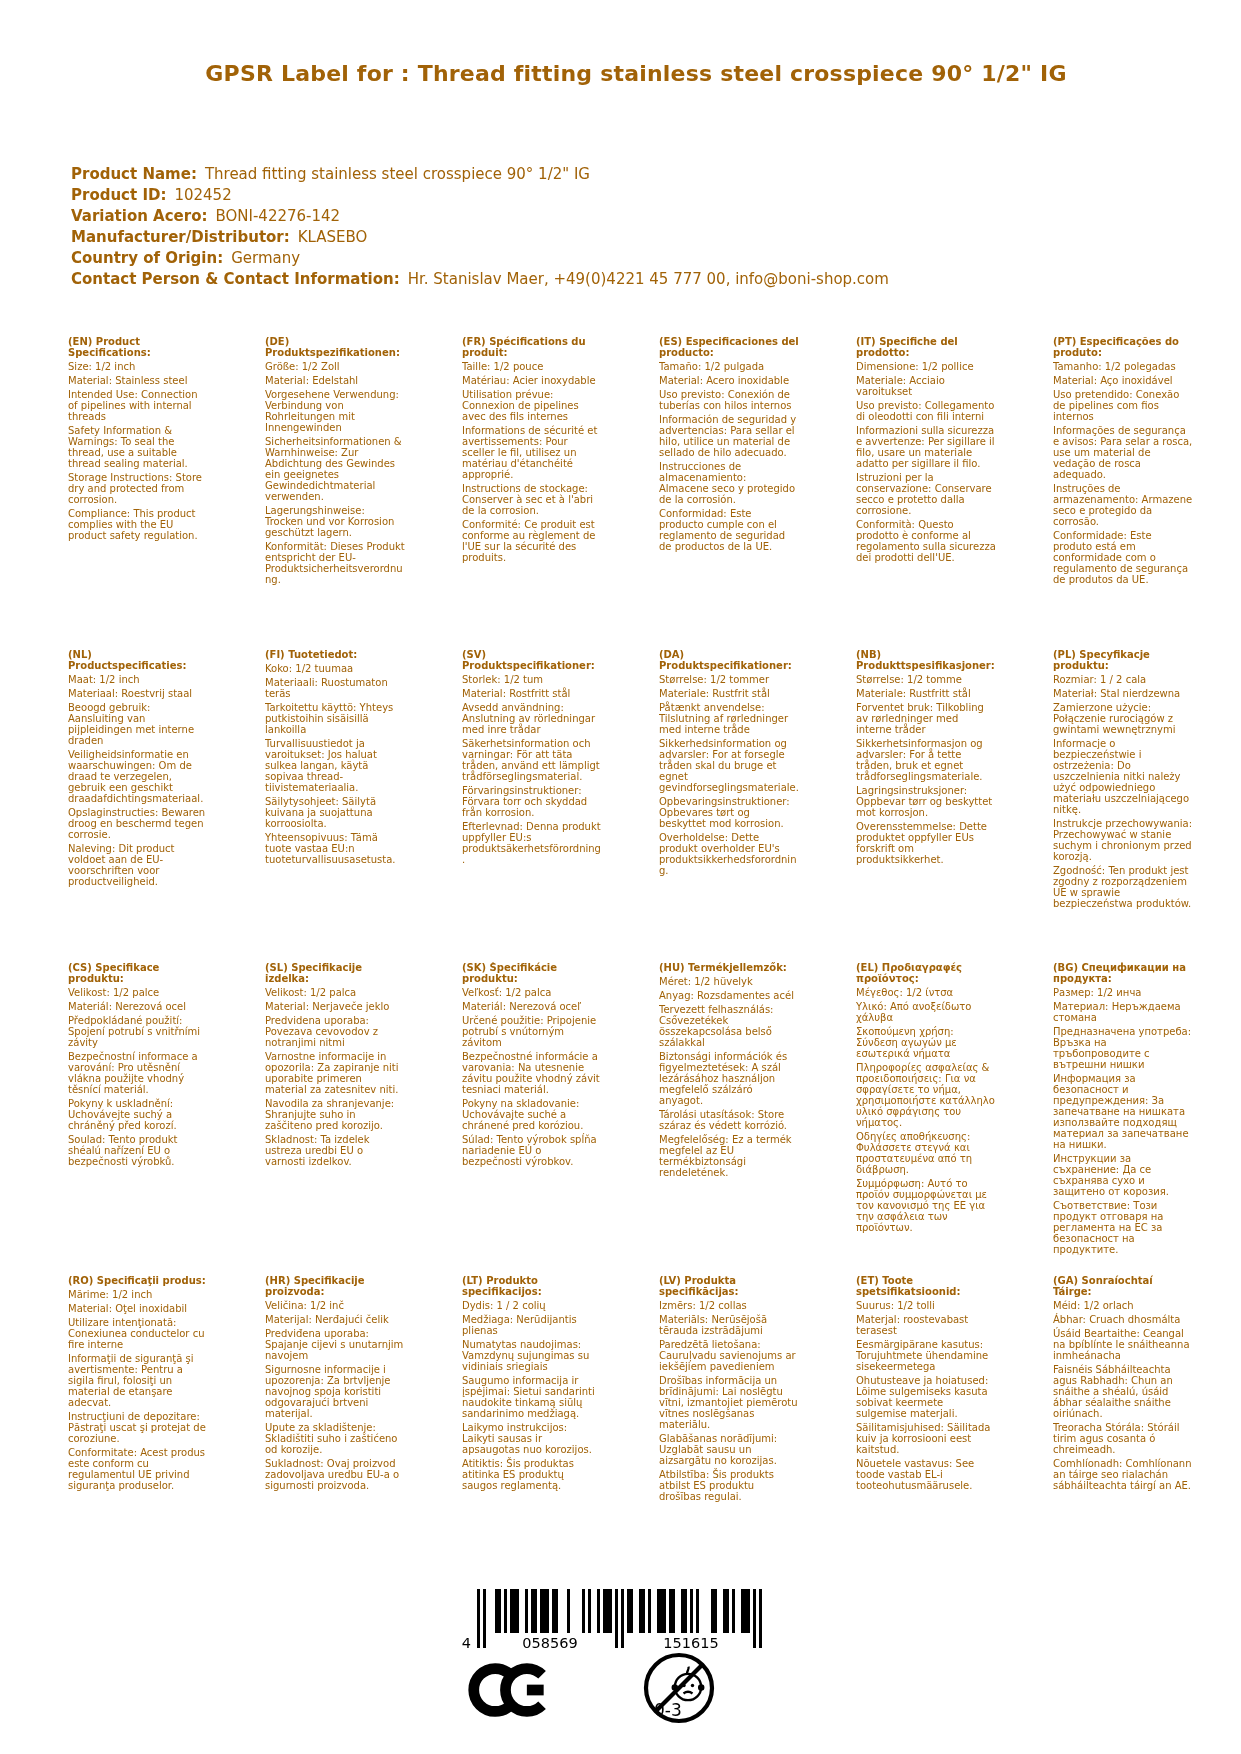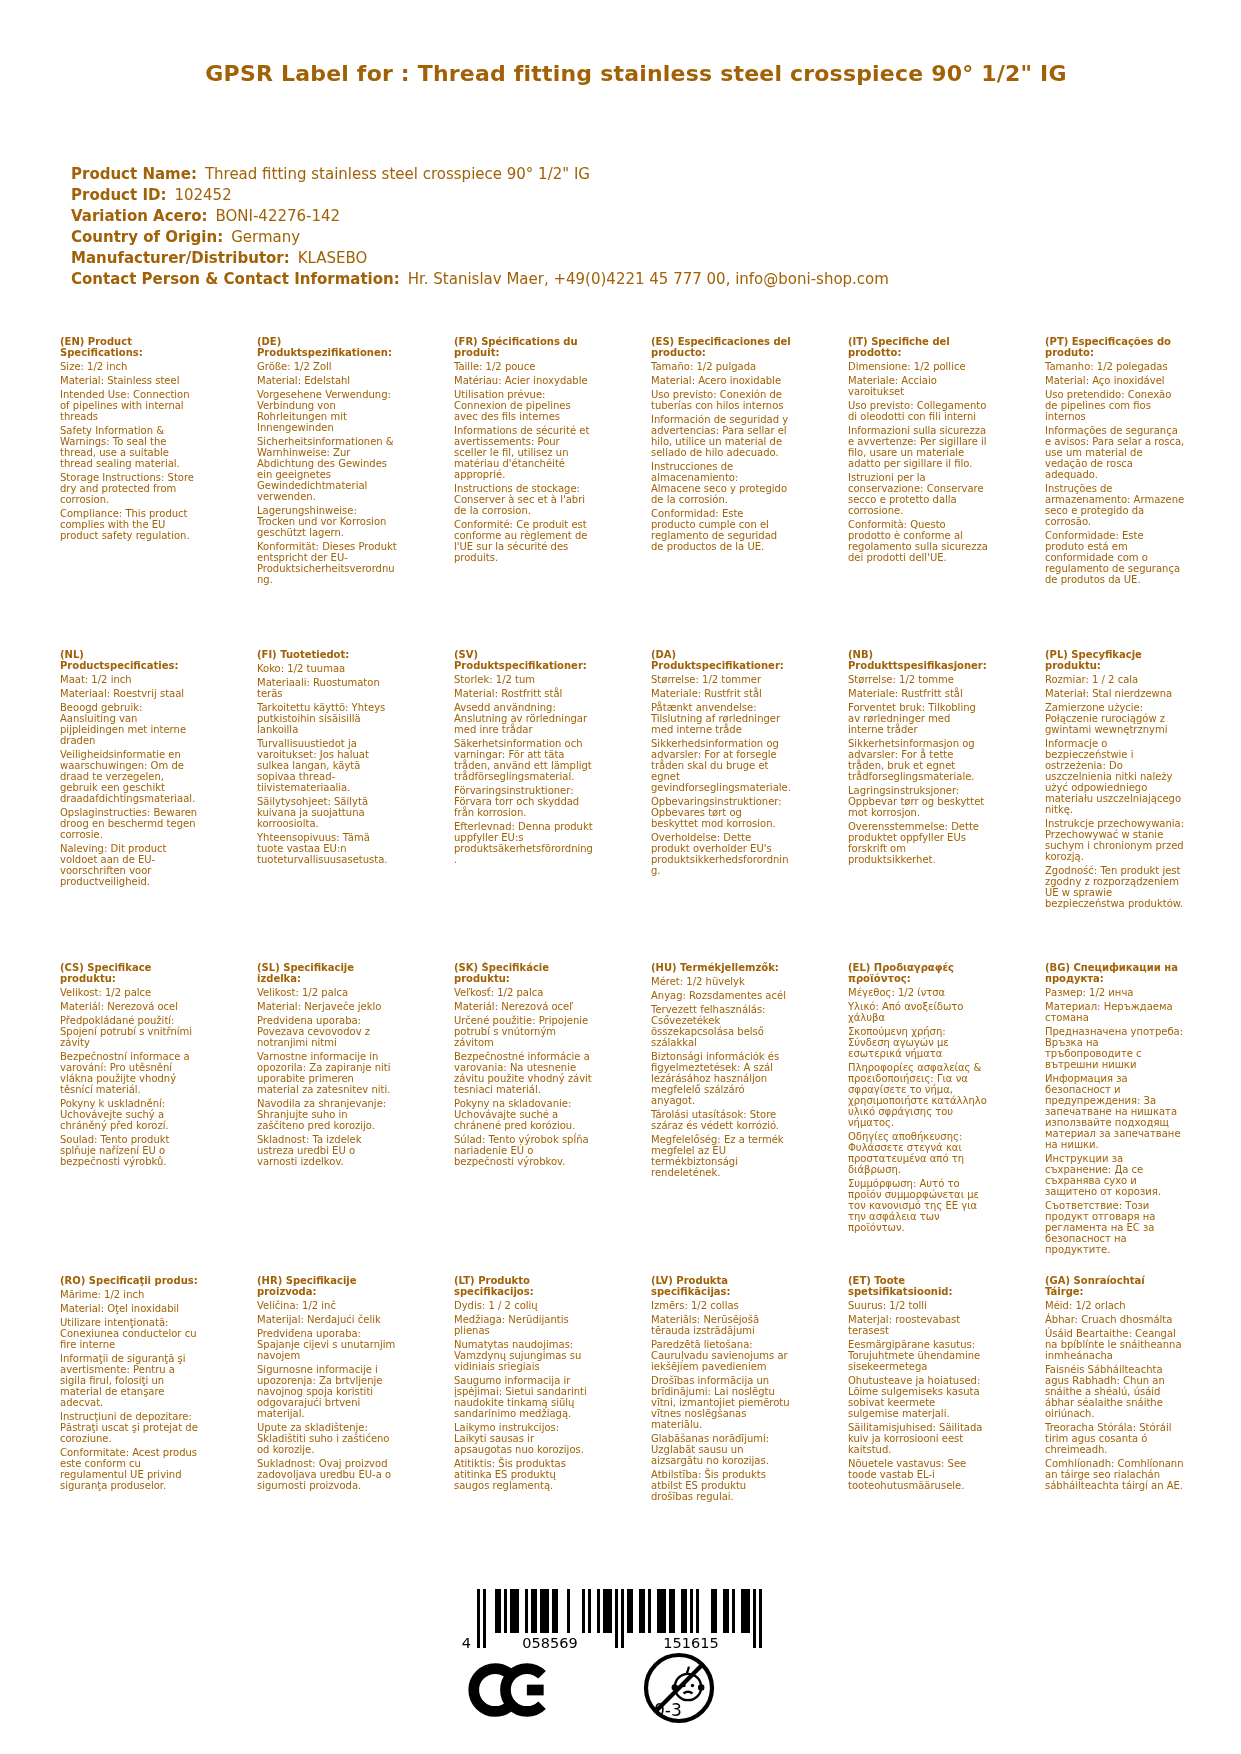--- a/index.html
+++ b/index.html
@@ -9,21 +9,21 @@
   }
   .title {
     position:absolute; top:57px; left:155px; width:930px; text-align:center;
     font-size:22px; font-weight:bold; line-height:34px; letter-spacing:0.2px;
   }
   .product-info {
     position:absolute; top:164px; left:55px; font-size:15px; line-height:21px;
   }
   .info-label { font-weight:bold; margin-right:8px;text-align:center; }
   .spec-grid {
-    position:absolute; top:336px; left:44px;
+    position:absolute; top:336px; left:52px;
     display:grid; grid-template-columns:repeat(6,140px); column-gap:57px;
     grid-auto-rows:313px; font-size:10px; line-height:11px;
   }
   .spec-block { overflow:hidden; overflow-wrap:break-word; }
   .spec-heading { font-weight:bold; margin:0 0 3px 0; }
   .spec-para { margin:0 0 3px 0; }
   .barcode { position:absolute; left:437px; top:1589px; }
   .barcode rect { fill:#000; }
   .barcode text { font-family:"DejaVu Sans", sans-serif; font-size:14.5px; fill:#000; }
   .ce { position:absolute; left:452px; top:1662px; }
@@ -44,25 +44,25 @@
 
   <div class="info-row">
     <span class="info-label">Product ID:</span><span class="info-value">102452</span>
   </div>
 
   <div class="info-row">
     <span class="info-label">Variation Acero:</span><span class="info-value">BONI-42276-142</span>
   </div>
 
   <div class="info-row">
+    <span class="info-label">Manufacturer/Distributor:</span><span class="info-value">KLASEBO</span>
+  </div>
+
+  <div class="info-row">
     <span class="info-label">Country of Origin:</span><span class="info-value">Germany</span>
-  </div>
-
-  <div class="info-row">
-    <span class="info-label">Manufacturer/Distributor:</span><span class="info-value">KLASEBO</span>
   </div>
 
   <div class="info-row">
     <span class="info-label">Contact Person &amp; Contact Information:</span><span class="info-value">Hr. Stanislav Maer, +49(0)4221 45 777 00, info@boni-shop.com</span>
   </div>
 </div>
 
   <div class="spec-grid">
   <div class="spec-block">
     <div class="spec-heading">(EN) Product Specifications:</div>
@@ -184,21 +184,21 @@
         <p class="spec-para">Zgodność: Ten produkt jest zgodny z rozporządzeniem UE w sprawie bezpieczeństwa produktów.</p>
       </div>
 
   <div class="spec-block">
     <div class="spec-heading">(CS) Specifikace produktu:</div>
   <p class="spec-para">Velikost: 1/2 palce</p>
         <p class="spec-para">Materiál: Nerezová ocel</p>
         <p class="spec-para">Předpokládané použití: Spojení potrubí s vnitřními závity</p>
         <p class="spec-para">Bezpečnostní informace a varování: Pro utěsnění vlákna použijte vhodný těsnící materiál.</p>
         <p class="spec-para">Pokyny k uskladnění: Uchovávejte suchý a chráněný před korozí.</p>
-        <p class="spec-para">Soulad: Tento produkt splňuje nařízení EU o bezpečnosti výrobků.</p>
+        <p class="spec-para">Soulad: Tento produkt shéalú nařízení EU o bezpečnosti výrobků.</p>
       </div>
 
   <div class="spec-block">
     <div class="spec-heading">(SL) Specifikacije izdelka:</div>
   <p class="spec-para">Velikost: 1/2 palca</p>
         <p class="spec-para">Material: Nerjaveče jeklo</p>
         <p class="spec-para">Predvidena uporaba: Povezava cevovodov z notranjimi nitmi</p>
         <p class="spec-para">Varnostne informacije in opozorila: Za zapiranje niti uporabite primeren material za zatesnitev niti.</p>
         <p class="spec-para">Navodila za shranjevanje: Shranjujte suho in zaščiteno pred korozijo.</p>
         <p class="spec-para">Skladnost: Ta izdelek ustreza uredbi EU o varnosti izdelkov.</p>

